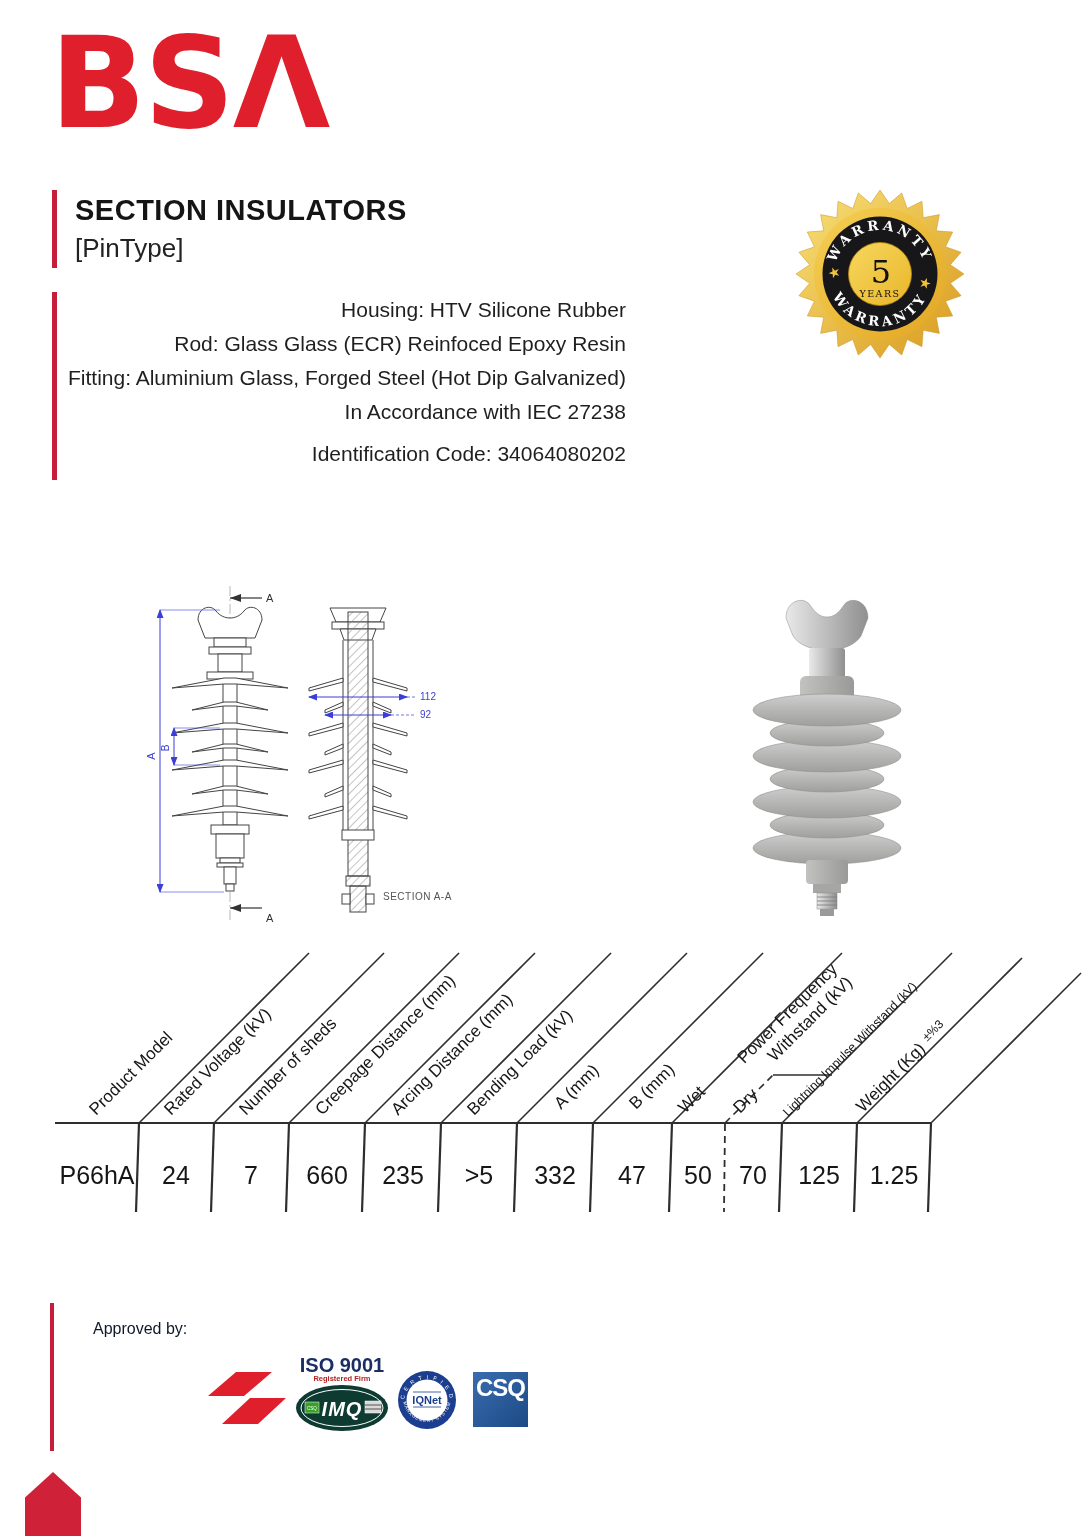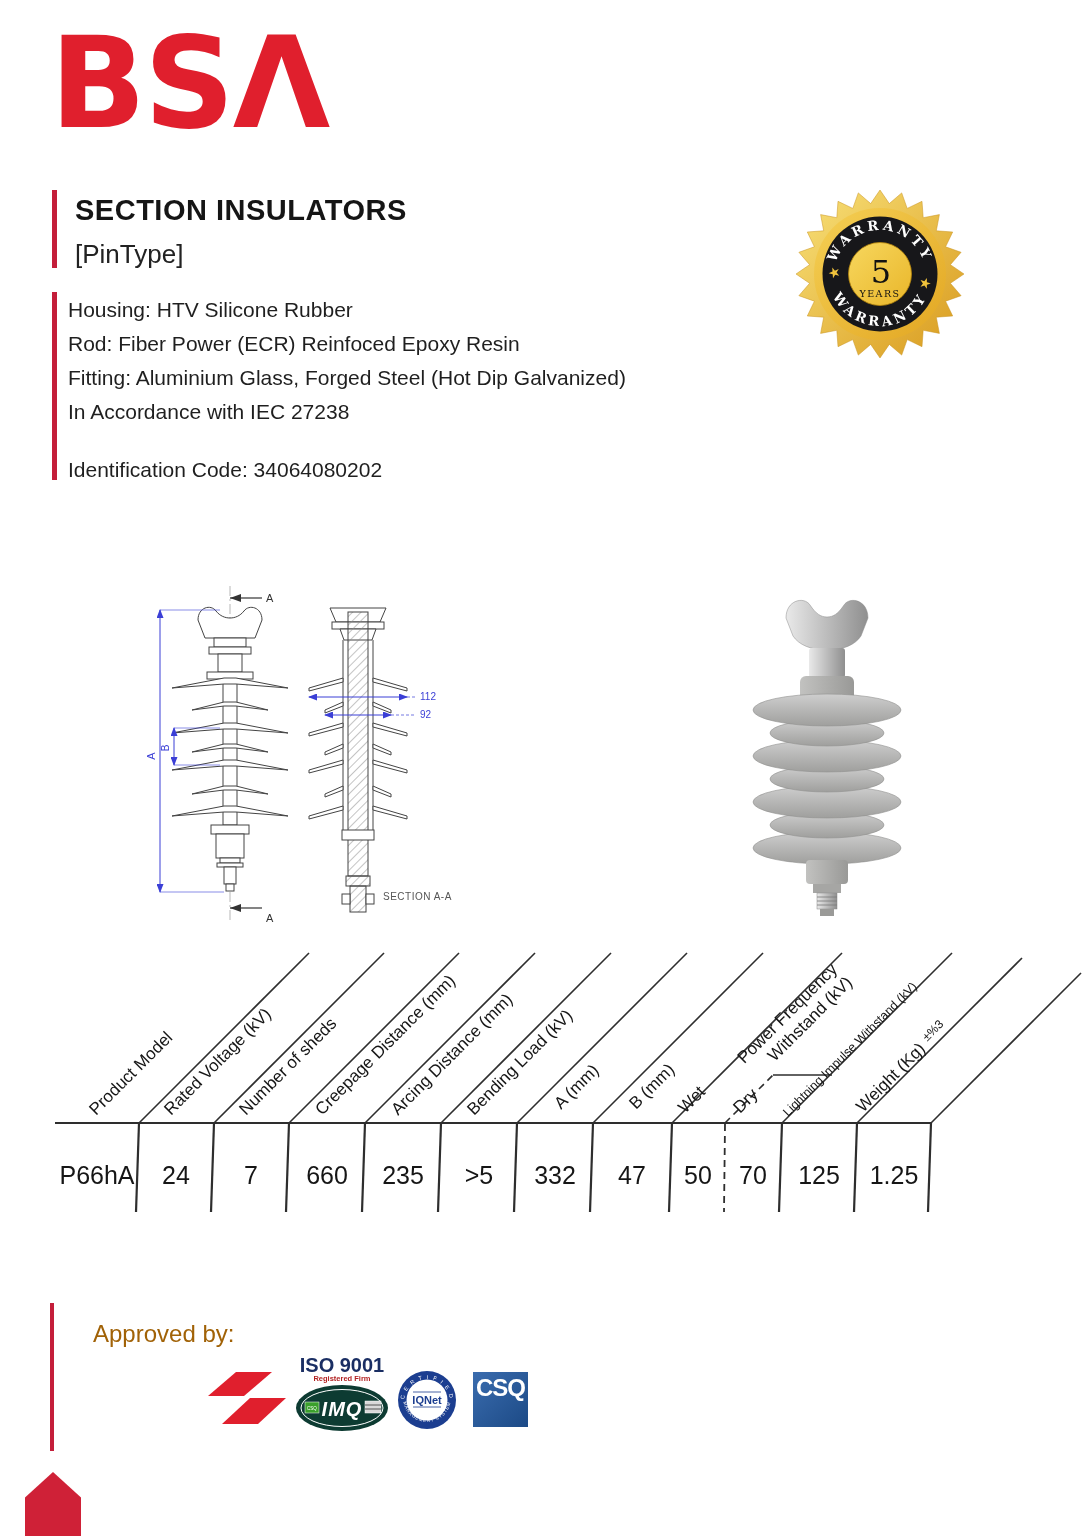--- a/index.html
+++ b/index.html
@@ -13,24 +13,24 @@
     --csq-blue:#2b5c9e;
     --gold:#f0c23c;
   }
   *{margin:0;padding:0;box-sizing:border-box;}
   body{width:1086px;height:1536px;background:#ffffff;font-family:"Liberation Sans",sans-serif;position:relative;overflow:hidden;}
   .page{position:absolute;left:0;top:0;width:980px;height:1536px;background:#fff;}
   .abs{position:absolute;}
   .logo{left:50px;top:24px;font-family:"DejaVu Sans",sans-serif;font-weight:800;font-size:126px;line-height:120px;color:var(--brand-red);letter-spacing:-2px;}
   .vbar{width:5px;background:var(--accent-bar);}
   .title-h{left:75px;top:194px;font-size:29px;font-weight:bold;color:#151515;letter-spacing:.5px;}
-  .title-sub{left:75px;top:239px;font-size:26px;color:#222;}
-  .specs{left:68px;top:293px;font-size:21px;color:#1f1f1f;line-height:34px;}
-  .specs .idline{margin-top:24px;}
-  .approved{left:93px;top:1320px;font-size:24px;color:#a16207;}
+  .title-sub{left:75px;top:233px;font-size:26px;color:#222;}
+  .specs{left:68px;top:293px;font-size:21px;color:#1f1f1f;line-height:34px;text-align:right;}
+  .specs .idline{margin-top:8px;}
+  .approved{left:93px;top:1320px;font-size:16px;color:#0f172a;}
   .pentagon{left:25px;top:1472px;width:56px;height:64px;background:#cf2137;
     clip-path:polygon(50% 0,100% 40%,100% 100%,0 100%,0 40%);}
   svg text{font-family:"Liberation Sans",sans-serif;}
   .serif{font-family:"DejaVu Serif",serif;}
   .draw-line{stroke:var(--line-dark);fill:#ffffff;}
   .blue{fill:var(--dim-blue);}
   .bolt{fill:var(--brand-red);}
 </style>
 </head>
 <body>
@@ -39,21 +39,21 @@
 
   <div class="abs logo">BSΛ</div>
 
   <div class="abs vbar" style="left:52px;top:190px;height:78px;"></div>
   <div class="abs title-h">SECTION INSULATORS</div>
   <div class="abs title-sub">[PinType]</div>
 
   <div class="abs vbar" style="left:52px;top:292px;height:188px;"></div>
   <div class="abs specs">
     <div>Housing: HTV Silicone Rubber</div>
-    <div>Rod: Fiber Power (ECR) Reinfoced Epoxy Resin</div>
+    <div>Rod: Glass Glass (ECR) Reinfoced Epoxy Resin</div>
     <div>Fitting: Aluminium Glass, Forged Steel (Hot Dip Galvanized)</div>
     <div>In Accordance with IEC 27238</div>
     <div class="idline">Identification Code: 34064080202</div>
   </div>
 
   <svg class="abs" style="left:794px;top:188px;" width="172" height="172" viewBox="-86 -86 172 172">
     <defs>
       <linearGradient id="g1" x1="0" y1="0" x2="1" y2="1">
         <stop offset="0" stop-color="#f9e27a"></stop>
           <stop offset="1" stop-color="#d8991c"></stop>

